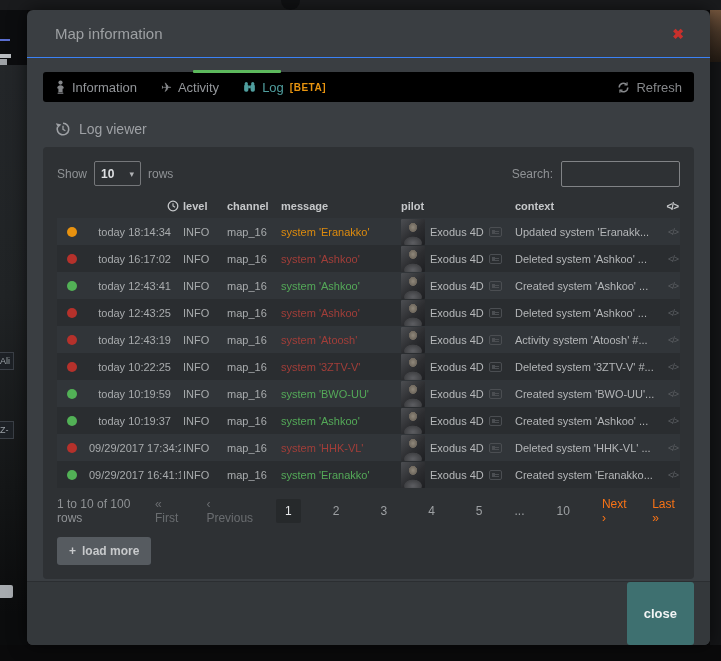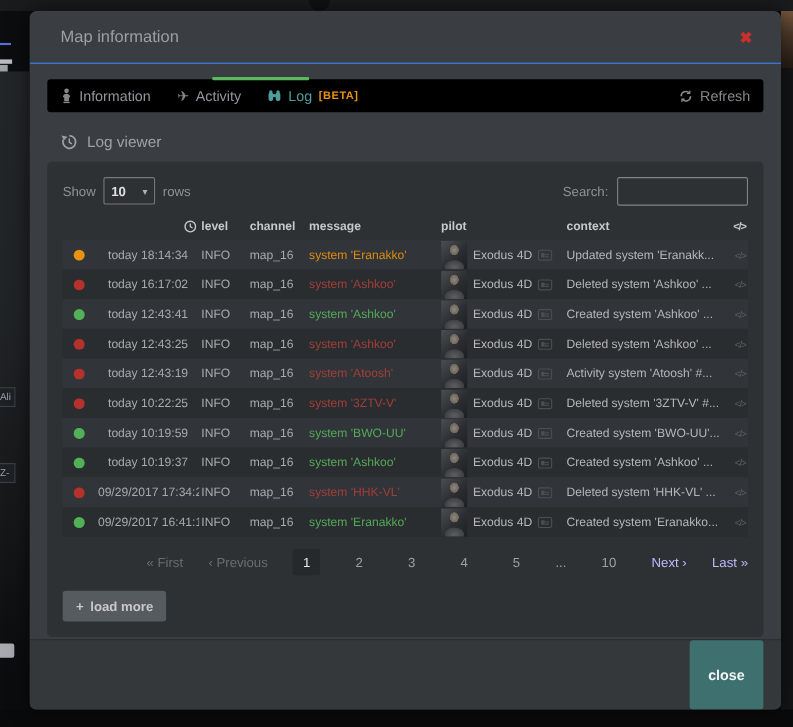--- a/index.html
+++ b/index.html
@@ -102,21 +102,21 @@
   .idcard::before { content:""; position:absolute; left:2px; top:2px; width:3px; height:4px; background:#4b4e52; }
   .idcard::after { content:""; position:absolute; right:2px; top:3px; width:4px; height:1px;
     background:#4b4e52; box-shadow:0 2px 0 #4b4e52; }
   .c-context { color:#b4b6b8; }
   .c-code { text-align:right; color:#5b5e62; font-size:9px; letter-spacing:-1px; }
 
   
   .pag-row { display:flex; align-items:center; margin-top:9px; height:28px; }
   .pag-info { font-size:12px; color:#8f9295; }
   .pag-nav { margin-left:auto; display:flex; align-items:center; gap:23px; font-size:12px; }
-  .pag-link { color:#c4b5fd; cursor:pointer; }
+  .pag-link { color:#f97316; cursor:pointer; }
   .pag-link.dim { color:#6a6d70; }
   .pag-page { color:#9da0a3; cursor:pointer; padding:5px 9px; }
   .pag-page.active { background:#26292b; color:#e8eaec; border-radius:2px; }
   .pag-ellipsis { color:#9da0a3; }
 
   .load-more { margin-top:12px; display:inline-flex; align-items:center; gap:6px;
     background:#565b60; color:#c7c9cb; font-size:12px; font-weight:bold;
     border:none; border-radius:3px; padding:7px 12px; cursor:pointer;
     font-family:"Liberation Sans", sans-serif; }
   .load-more .plus { font-size:12px; font-weight:bold; }
@@ -402,20 +402,21 @@
               <span class="avatar"></span>
               <span>Exodus 4D</span>
               <span class="idcard"></span>
             </div>
           <div class="cell c-context">Created system 'Eranakko...</div>
           <div class="cell c-code">&lt;/&gt;</div>
         </div>
       </div>
 
       <div class="pag-row">
+        <span class="pag-info">1 to 10 of 100 rows</span>
         <div class="pag-nav">
           <span class="pag-link dim">« First</span>
           <span class="pag-link dim">‹ Previous</span>
           <span class="pag-page active">1</span>
           <span class="pag-page">2</span>
           <span class="pag-page">3</span>
           <span class="pag-page">4</span>
           <span class="pag-page">5</span>
           <span class="pag-ellipsis">...</span>
           <span class="pag-page">10</span>

